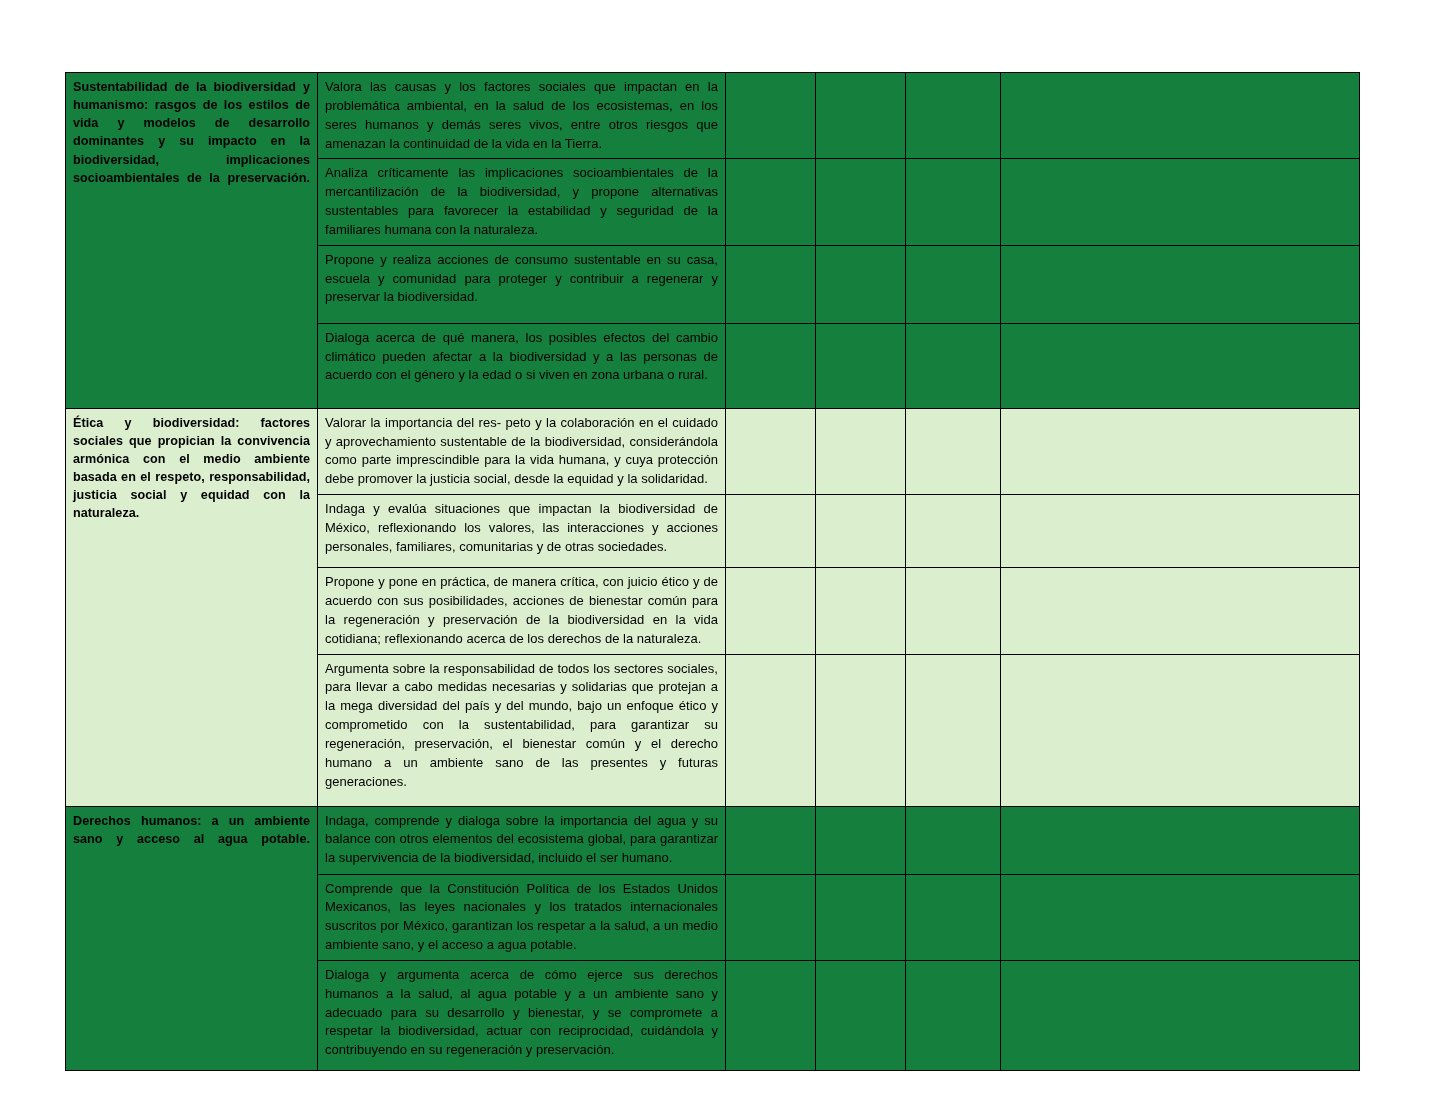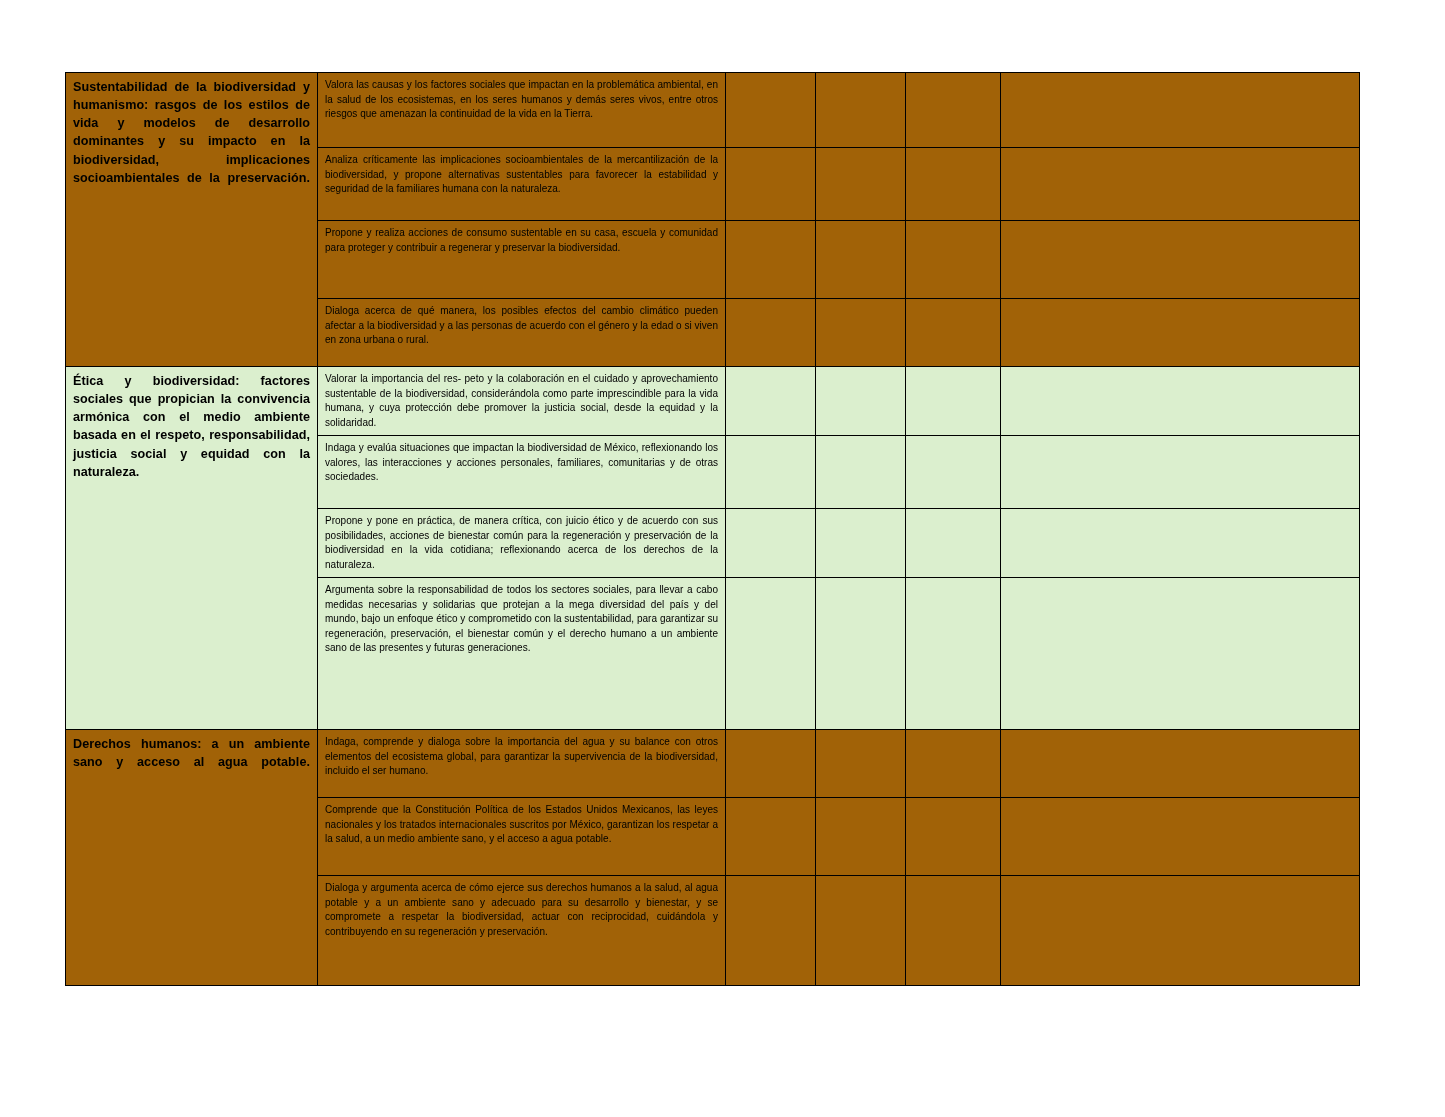--- a/index.html
+++ b/index.html
@@ -31,40 +31,40 @@
     border-collapse: collapse;
     table-layout: fixed;
     width: 1294px;
     background: #ffffff;
   }
   table.doc-table td {
     border: 1.4px solid #000000;
     vertical-align: top;
     padding: 5px 7px 5px 7px;
     box-sizing: border-box;
-    background: #a16207;
+    background: #15803d;
   }
   
   col.c1 { width: 252px; }
   col.c2 { width: 408px; }
   col.c3 { width: 90px; }
   col.c4 { width: 90px; }
   col.c5 { width: 95px; }
   col.c6 { width: 359px; }
 
   .theme-cell {
     font-weight: bold;
     font-size: 12.6px;
     line-height: 1.44;
     text-align: justify;
     text-align-last: justify;
     letter-spacing: 0.05px;
   }
   .desc-cell {
-    font-size: 10px;
+    font-size: 13px;
     line-height: 1.45;
     text-align: justify;
     text-align-last: left;
     letter-spacing: 0.02px;
   }
   .green td,
   td.green {
     background: #DBEFCE !important;
   }
   .empty-cell { }
@@ -100,21 +100,21 @@
           <td class="empty-cell"></td>
           <td class="empty-cell"></td>
         </tr>
         <tr style="height:78px">
           <td class="desc-cell">Propone y realiza acciones de consumo sustentable en su casa, escuela y comunidad para proteger y contribuir a regenerar y preservar la biodiversidad.</td>
           <td class="empty-cell"></td>
           <td class="empty-cell"></td>
           <td class="empty-cell"></td>
           <td class="empty-cell"></td>
         </tr>
-        <tr style="height:68px">
+        <tr style="height:85px">
           <td class="desc-cell">Dialoga acerca de qué manera, los posibles efectos del cambio climático pueden afectar a la biodiversidad y a las personas de acuerdo con el género y la edad o si viven en zona urbana o rural.</td>
           <td class="empty-cell"></td>
           <td class="empty-cell"></td>
           <td class="empty-cell"></td>
           <td class="empty-cell"></td>
         </tr>
 
         <tr class="green" style="height:68px">
           <td class="theme-cell green" rowspan="4">Ética y biodiversidad: factores sociales que propician la convivencia armónica con el medio ambiente basada en el respeto, responsabilidad, justicia social y equidad con la naturaleza.</td>
           <td class="desc-cell green">Valorar la importancia del res- peto y la colaboración en el cuidado y aprovechamiento sustentable de la biodiversidad, considerándola como parte imprescindible para la vida humana, y cuya protección debe promover la justicia social, desde la equidad y la solidaridad.</td>

